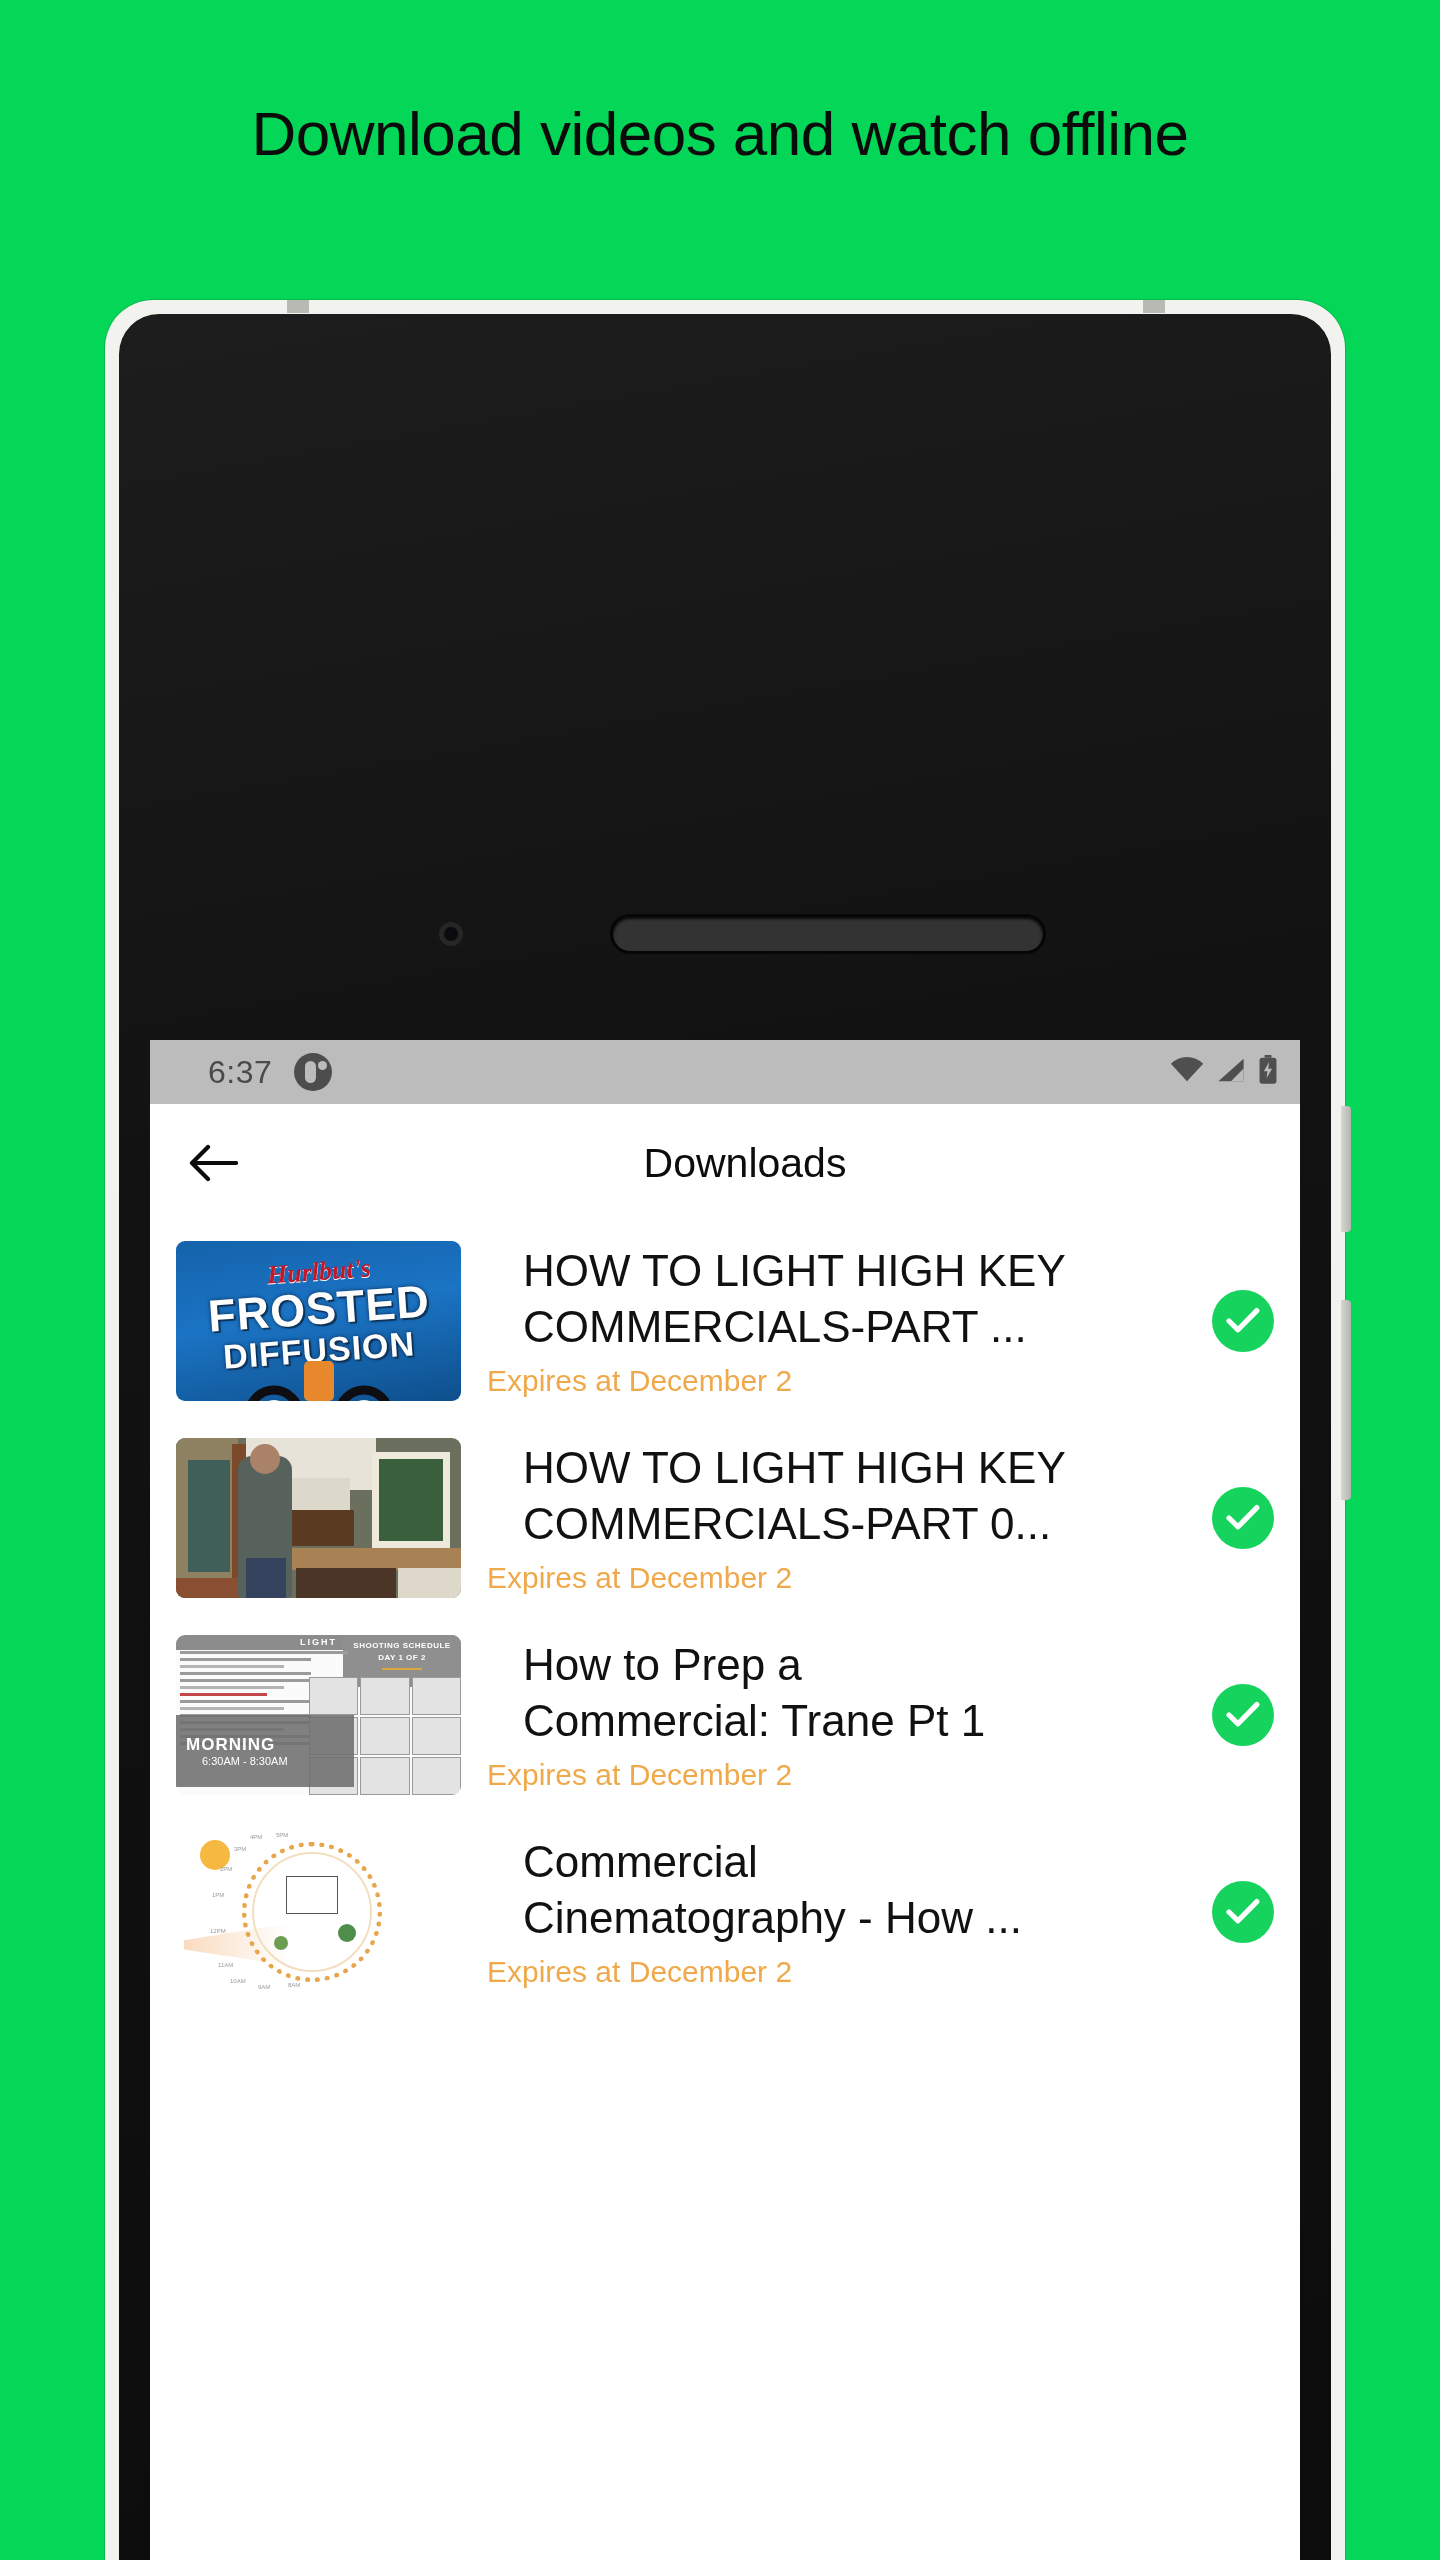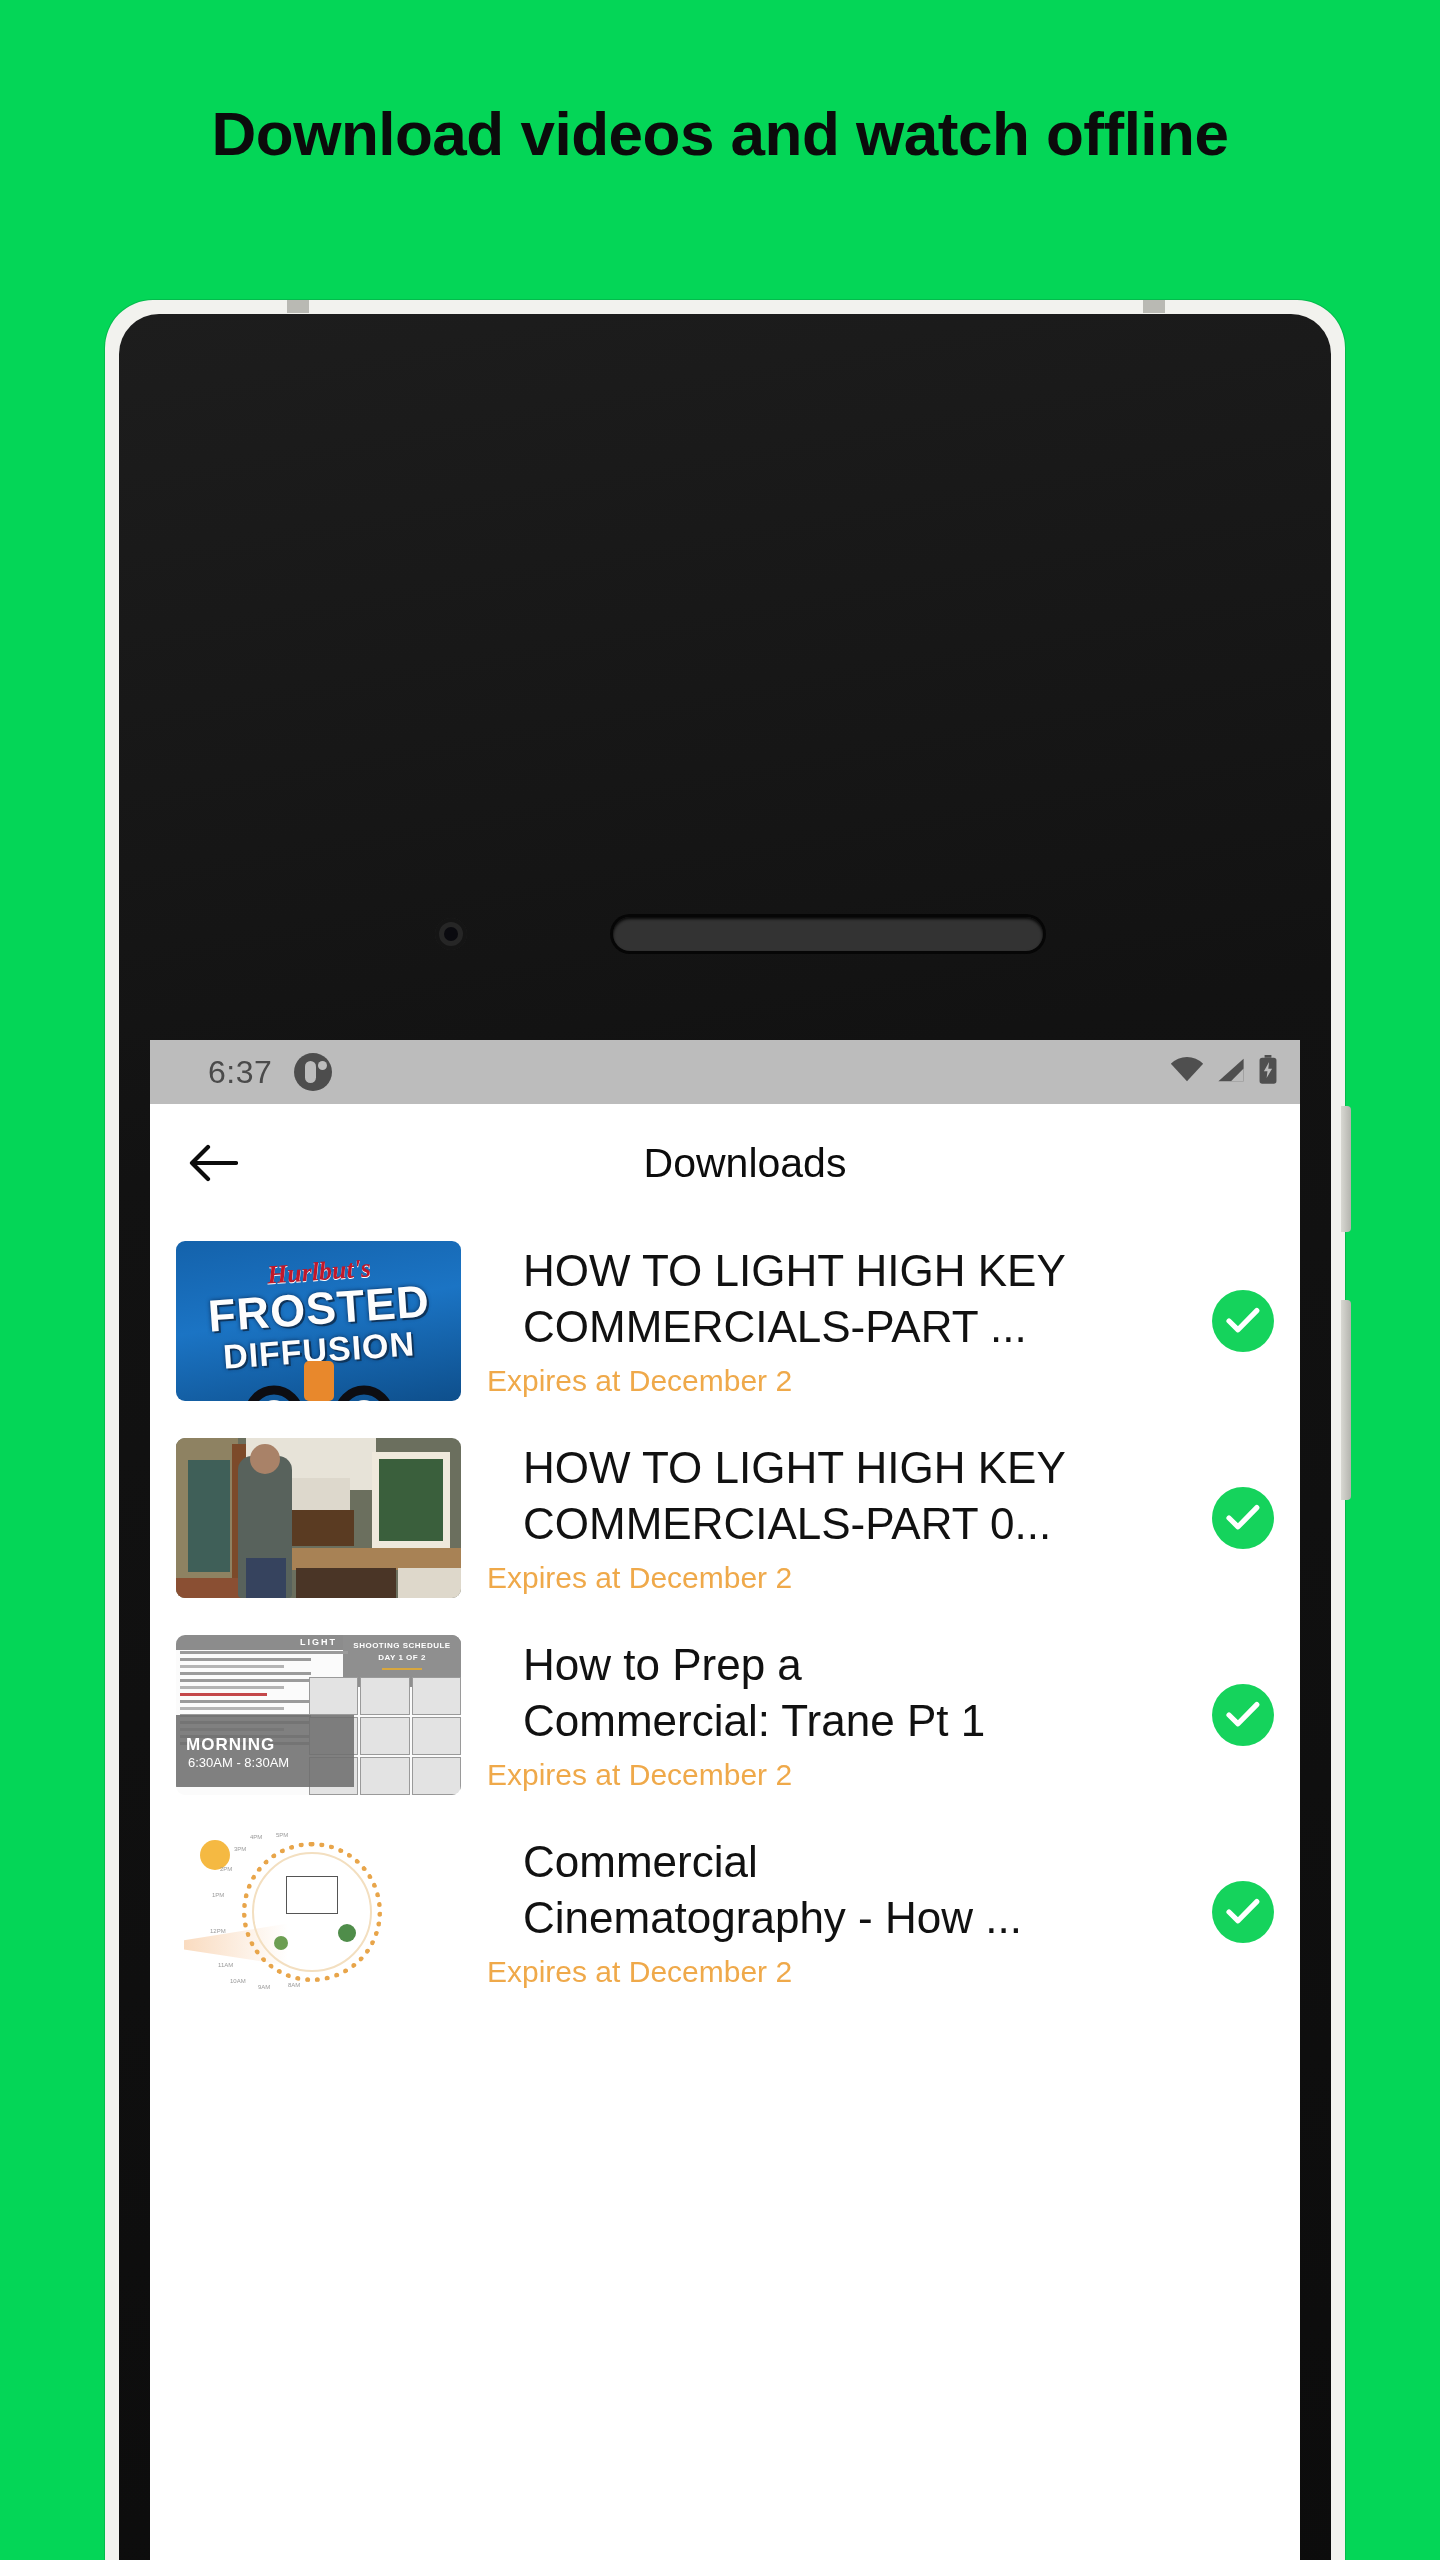--- a/index.html
+++ b/index.html
@@ -7,21 +7,21 @@
     width:1440px; height:2560px;
     font-family:"Liberation Sans", sans-serif;
     overflow:hidden;
   }
   body { background:#04D657; position:relative; }
 
   
   .headline {
     position:absolute; top:100px; left:0; width:1440px;
     text-align:center;
-    font-size:62px; font-weight:700; color:#0b0b0b;
+    font-size:62px; font-weight:400; color:#0b0b0b;
     letter-spacing:-0.5px; line-height:1.1;
   }
 
   
   .phone-wrap { position:absolute; left:105px; top:300px; width:1240px; height:2290px; }
 
   .phone-outer {
     position:absolute; left:0; top:0; width:1240px; height:2290px;
     background:#f2f2ee;
     border-radius:48px 48px 0 0;
@@ -187,21 +187,21 @@
     display:block; height:3px; background:#9b9b9b; margin-bottom:4px;
   }
   .tn3 .tbl span:nth-child(2n){ width:78%; }
   .tn3 .tbl span:nth-child(3n){ width:62%; background:#b4b4b4; }
   .tn3 .tbl span:nth-child(7){ background:#c4484a; width:52%; }
   .tn3 .morning {
     position:absolute; left:0; bottom:8px; width:178px; height:72px;
     background:rgba(110,110,110,.88); color:#fff;
   }
   .tn3 .morning b { display:block; font-size:17px; margin:20px 0 0 10px; letter-spacing:1px; }
-  .tn3 .morning s { display:block; font-size:13px; margin-left:12px; text-decoration:none; }
+  .tn3 .morning s { display:block; font-size:11px; margin-left:26px; text-decoration:none; }
   .tn3 .boards { position:absolute; right:0; top:42px; width:152px; height:118px; display:grid; grid-template-columns:repeat(3,1fr); grid-gap:2px; }
   .tn3 .boards u { display:block; background:#e3e3e3; box-shadow:inset 0 0 0 1px #9a9a9a; }
 
   .tn4 { background:#fff; }
   .tn4 .sun { position:absolute; left:24px; top:8px; width:30px; height:30px; border-radius:50%; background:#f5b942; }
   .tn4 .dial {
     position:absolute; left:66px; top:10px; width:140px; height:140px;
     border-radius:50%; border:5px dotted #e8a54a;
   }
   .tn4 .dial2 {

